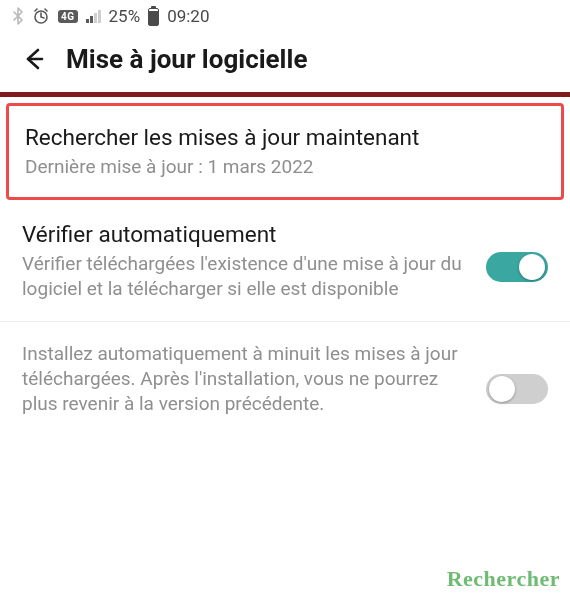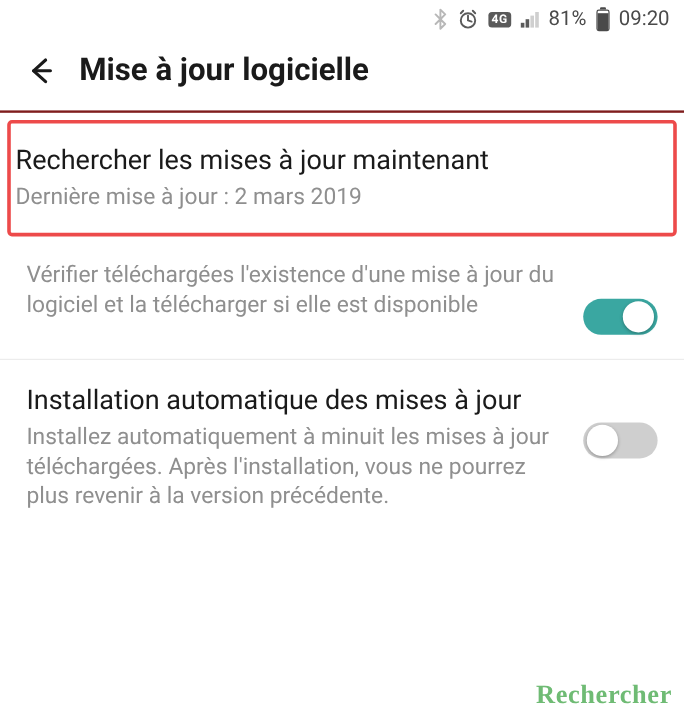--- a/index.html
+++ b/index.html
@@ -11,21 +11,21 @@
       font-family: -apple-system, BlinkMacSystemFont, 'Segoe UI', Roboto, Helvetica, Arial, sans-serif;
       width: 570px;
       height: 600px;
       background: #ffffff;
       color: #212121;
       position: relative;
       overflow: hidden;
     }
     .status-bar {
       display: flex;
-      justify-content: flex-end;
+      justify-content: flex-start;
       align-items: center;
       padding: 6px 12px;
       height: 32px;
       gap: 8px;
       color: #5a5a5a;
     }
     .status-bar .bt-icon,
     .status-bar .alarm-icon,
     .status-bar .badge4g,
     .status-bar .signal-icon,
@@ -47,21 +47,21 @@
       color: #4a4a4a;
     }
     .status-bar .clock {
       font-size: 17px;
       color: #4a4a4a;
     }
     .header {
       display: flex;
       align-items: flex-end;
       padding: 12px 18px 18px 18px;
-      border-bottom: 2px solid #7f1d1d;
+      border-bottom: 5px solid #7f1d1d;
     }
     .back-arrow {
       width: 30px;
       height: 30px;
       display: inline-flex;
       align-items: center;
       justify-content: center;
       cursor: pointer;
       margin-right: 18px;
     }
@@ -89,21 +89,21 @@
     }
     .item-sub {
       font-size: 19px;
       color: #8f8f8f;
       line-height: 1.3;
     }
     .highlight {
       border: 3px solid #ed4a4a;
       border-radius: 4px;
       margin: 6px 6px 0 6px;
-      padding: 17px 4px;
+      padding: 17px 16px;
     }
     .toggle {
       width: 62px;
       height: 30px;
       border-radius: 15px;
       position: relative;
       flex-shrink: 0;
       margin-top: 32px;
       cursor: pointer;
     }
@@ -199,21 +199,21 @@
   </span>
   <span class="badge4g">4G</span>
   <span class="signal-icon">
     <span class="signal-bars">
       <span class="fill" style="height:4px"></span>
       <span class="fill" style="height:7px"></span>
       <span style="height:10px"></span>
       <span style="height:13px"></span>
     </span>
   </span>
-  <span class="pct">81%</span>
+  <span class="pct">25%</span>
   <span class="battery-icon">
     <span class="battery-col">
       <span class="battery-cap"></span>
       <span class="battery-body">
           <span class="battery-fill"></span>
         </span>
     </span>
   </span>
   <span class="clock">09:20</span>
 </div>
@@ -224,36 +224,36 @@
         <path d="M18 4 L8 13 L18 22" stroke="#1a1a1a" stroke-width="2.6" fill="none" stroke-linecap="round" stroke-linejoin="round"></path>
         <path d="M8 13 L22 13" stroke="#1a1a1a" stroke-width="2.6" fill="none" stroke-linecap="round"></path>
       </svg>
   </div>
   <div class="title">Mise à jour logicielle</div>
 </div>
 
 <div class="item highlight">
   <div class="item-text">
     <div class="item-title">Rechercher les mises à jour maintenant</div>
-    <div class="item-sub">Dernière mise à jour : 2 mars 2019</div>
+    <div class="item-sub">Dernière mise à jour : 1 mars 2022</div>
   </div>
 </div>
 
 <div class="item">
   <div class="item-text">
+    <div class="item-title">Vérifier automatiquement</div>
     <div class="item-sub">Vérifier téléchargées l'existence d'une mise à jour du logiciel et la télécharger si elle est disponible</div>
   </div>
   <div class="toggle on">
     <div class="knob"></div>
   </div>
 </div>
 
 <div class="item" style="border-bottom:none">
   <div class="item-text">
-    <div class="item-title">Installation automatique des mises à jour</div>
     <div class="item-sub">Installez automatiquement à minuit les mises à jour téléchargées. Après l'installation, vous ne pourrez plus revenir à la version précédente.</div>
   </div>
   <div class="toggle off">
     <div class="knob"></div>
   </div>
 </div>
 
 <div class="watermark">
   <span class="wm-main">Rechercher</span>
 </div>

